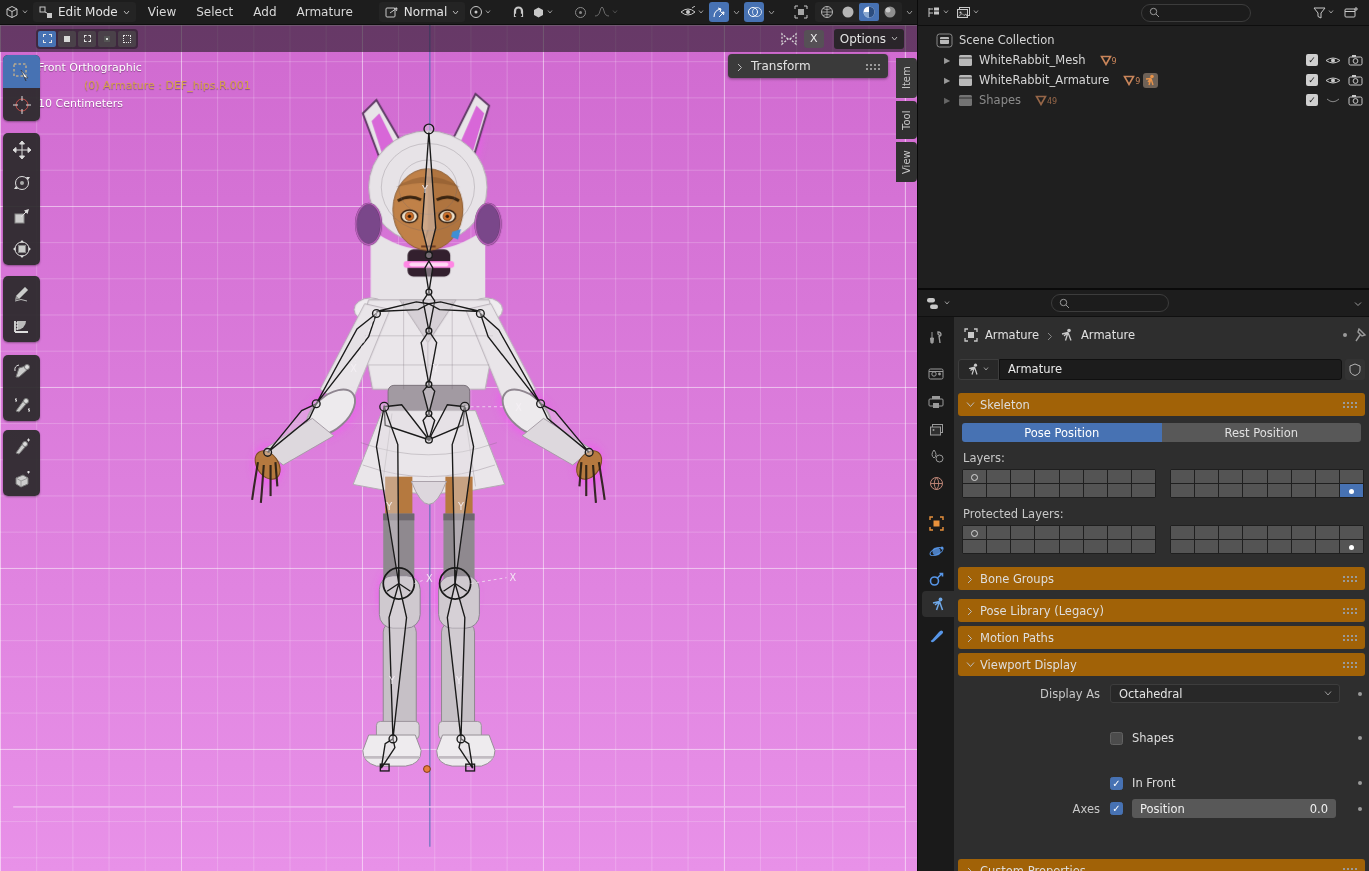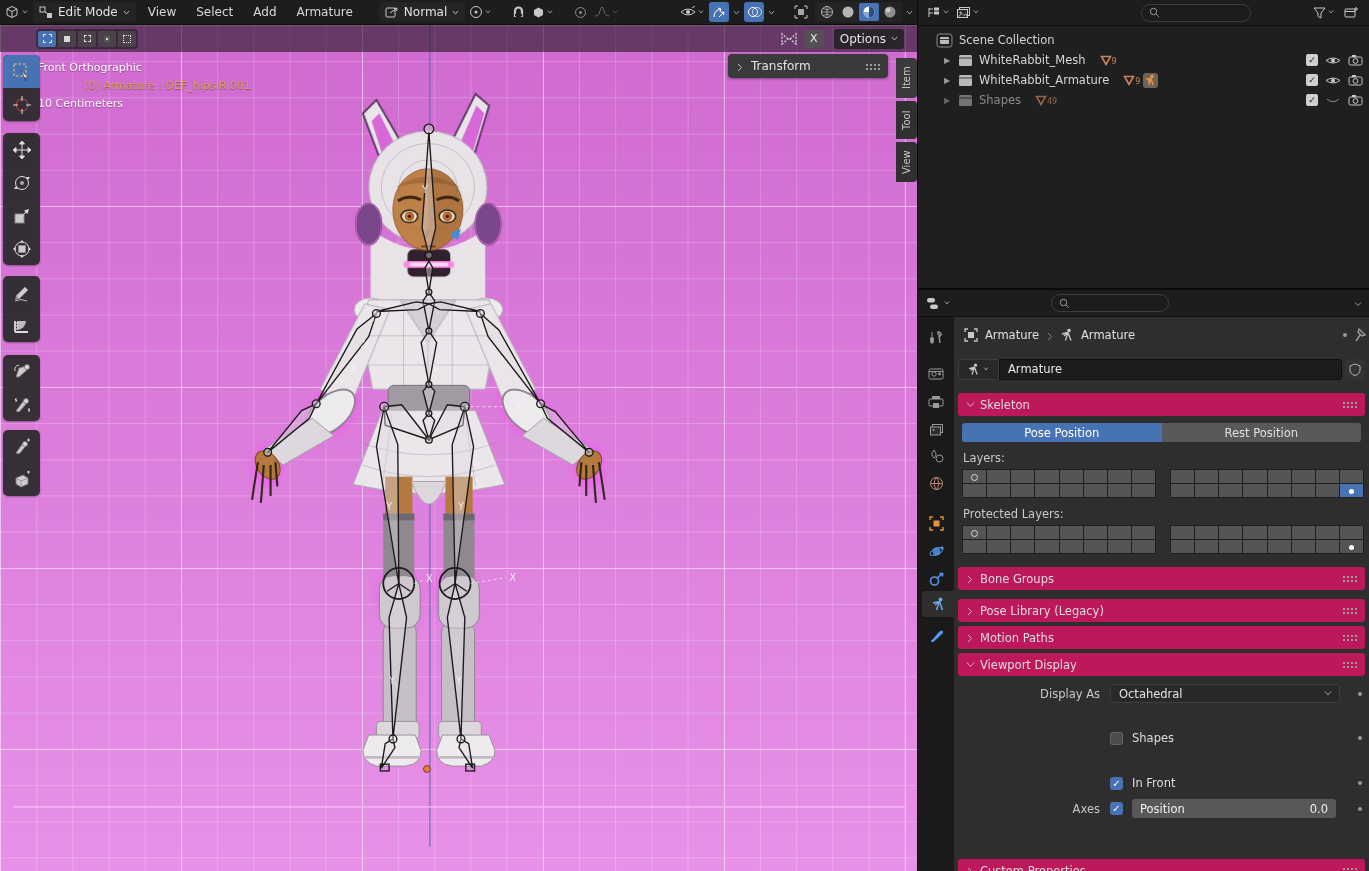--- a/index.html
+++ b/index.html
@@ -60,21 +60,21 @@
   .tbtn{width:37px;height:33px;display:flex;align-items:center;justify-content:center;}
   .tbtn.blue{background:#4772b3;}
 
   
   #props-header{left:918px;top:290px;width:451px;height:27px;background:#1d1d1d;display:flex;align-items:center;padding:0 8px;border-bottom:1px solid #101010;}
   #tabstrip{left:918px;top:317px;width:36px;height:554px;background:#1a1a1a;}
   .ptab{position:absolute;left:0;width:36px;height:26px;display:flex;align-items:center;justify-content:center;}
   .ptab.active{background:#2e2e2e;border-radius:4px 0 0 4px;left:4px;width:32px;}
   #props{left:954px;top:317px;width:415px;height:554px;background:#2e2e2e;overflow:hidden;}
   .prow{position:absolute;left:0;width:415px;display:flex;align-items:center;font-size:11.5px;color:#c8c8c8;}
-  .phdr{position:absolute;left:4px;width:407px;height:23px;background:#be185d;border-radius:3px;display:flex;align-items:center;gap:7px;padding:0 8px;color:#dedede;font-size:11.5px;}
+  .phdr{position:absolute;left:4px;width:407px;height:23px;background:#a16207;border-radius:3px;display:flex;align-items:center;gap:7px;padding:0 8px;color:#dedede;font-size:11.5px;}
   .label-col{width:156px;text-align:right;padding-right:10px;color:#c8c8c8;}
   .dd{background:#282828;border:1px solid #3d3d3d;border-radius:3px;height:19px;display:flex;align-items:center;padding:0 8px;color:#e3e3e3;font-size:11.5px;}
   .cb{width:13px;height:13px;border-radius:2.5px;background:#4c4c4c;border:1px solid #626262;display:flex;align-items:center;justify-content:center;color:transparent;font-size:10px;}
   .cb.on{background:#4772b3;border-color:#4772b3;color:#fff;}
   .cb.on::after{content:"✓";color:#fff;}
   .adot{position:absolute;right:7px;width:4px;height:4px;border-radius:50%;background:#9a9a9a;}
   .slider{background:#585858;border-radius:3px;height:19px;display:flex;align-items:center;padding:0 8px;color:#f0f0f0;font-size:11.5px;}
   .halfbtn{height:19px;display:flex;align-items:center;justify-content:center;font-size:11.5px;flex:1;}
   .lgrid{display:flex;gap:14px;}
   .lgrp{display:grid;grid-template-columns:repeat(8,1fr);grid-auto-rows:13px;gap:1px;width:194px;background:#1f1f1f;border:1px solid #1f1f1f;border-radius:2px;}

